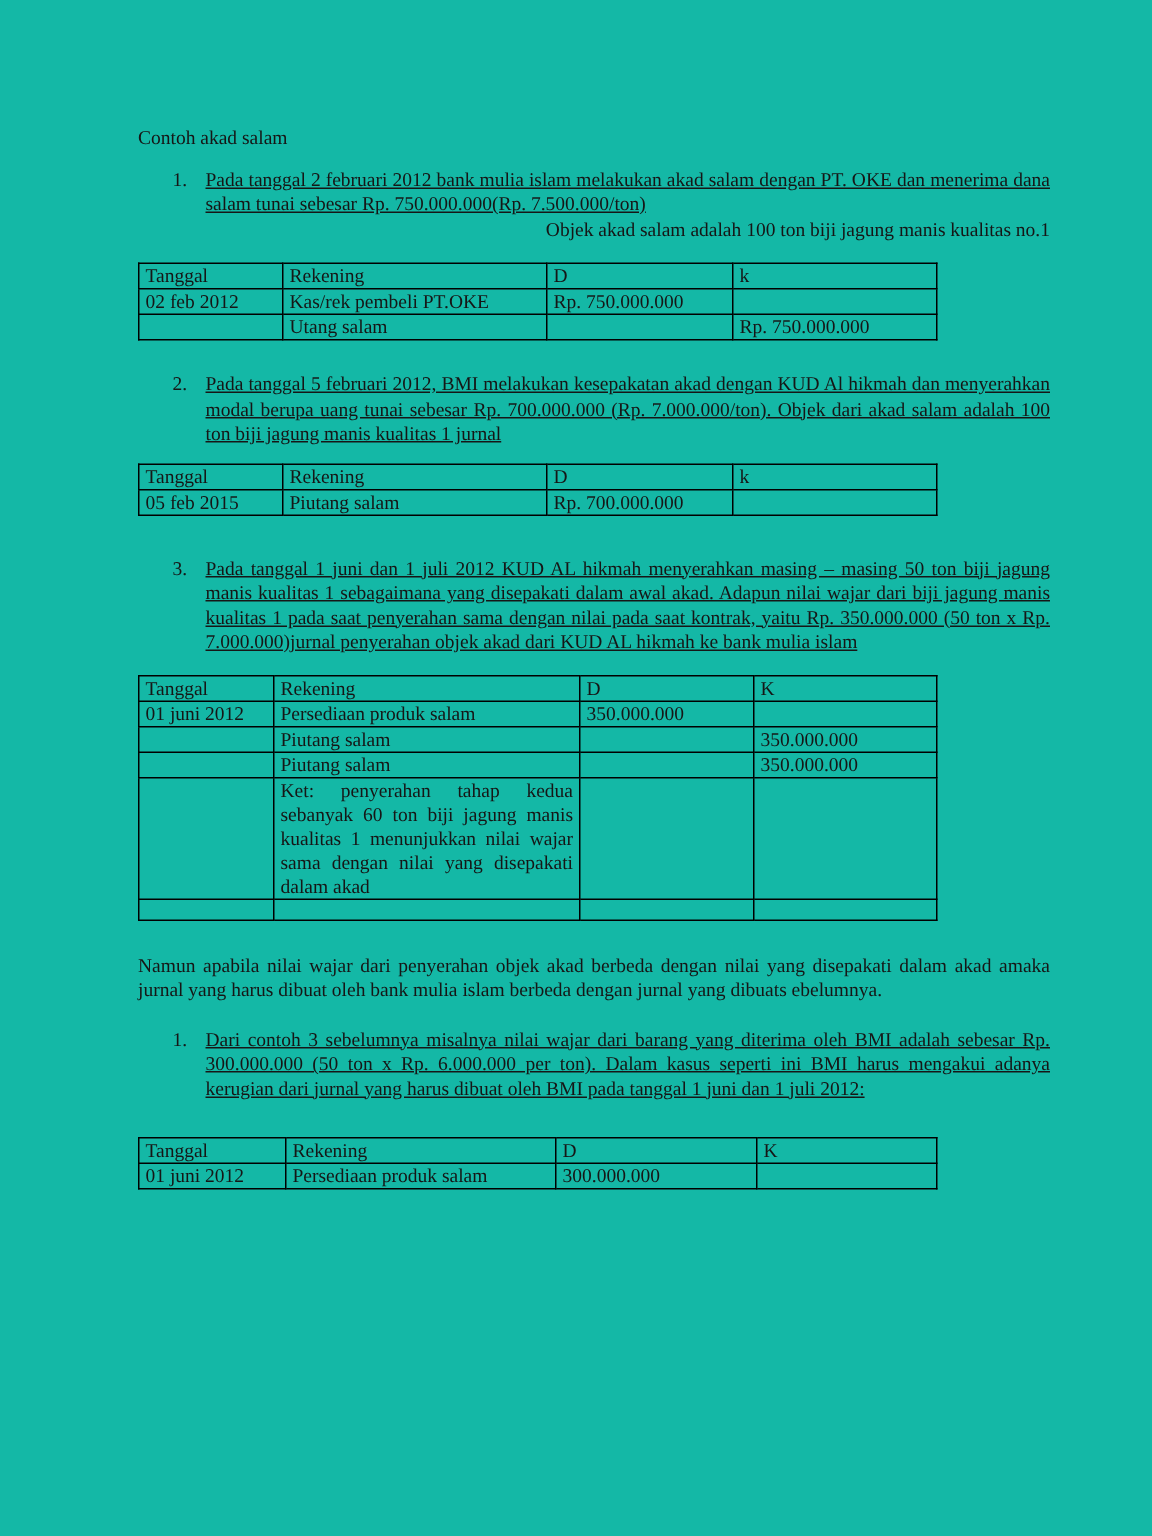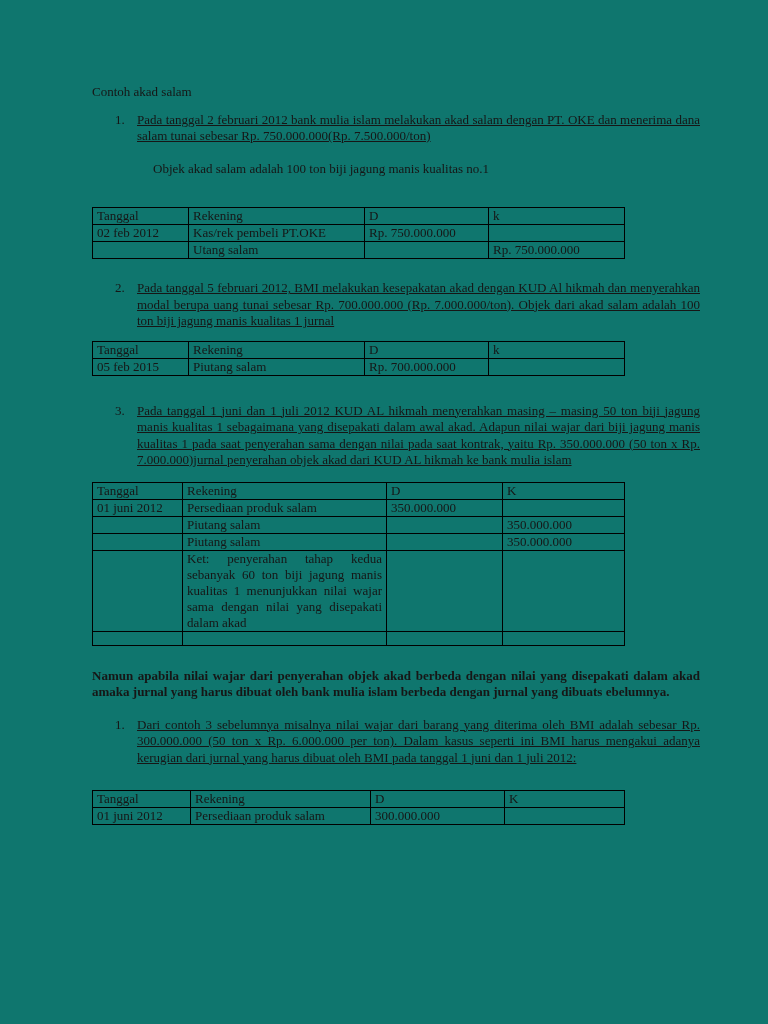--- a/index.html
+++ b/index.html
@@ -1,35 +1,35 @@
 <!DOCTYPE html>
 <html><head>
 <meta charset="utf-8">
 <style>
   html, body { margin: 0; padding: 0; background: #ffffff; }
   .page {
     position: relative;
     width: 768px;
     height: 1024px;
     box-sizing: border-box;
-    background: #0f766e;
+    background: #14b8a6;
     padding: 84px 68px 20px 92px;
     font-family: "Liberation Serif", serif;
     font-size: 13px;
     line-height: 16.5px;
     color: #161616;
     overflow: hidden;
   }
   .title { margin: 0 0 11px 0; }
   .list-item { display: flex; }
   .list-item .num { flex: 0 0 22px; margin-left: 23px; }
   .list-item .li-body { flex: 1; min-width: 0; }
   p.para { margin: 0; text-align: justify; text-decoration: underline; }
-  p.para-left { margin: 16px; }
-  .closing { margin: 22px 0 0 0; text-align: justify; font-weight: bold; }
+  p.para-left { margin: 0; text-align: right; }
+  .closing { margin: 22px 0 0 0; text-align: justify; }
 
   table.journal {
     border-collapse: collapse;
     table-layout: fixed;
     width: 532px;
   }
   table.journal td {
     border: 1px solid #000;
     padding: 0 4px;
     height: 16px;

